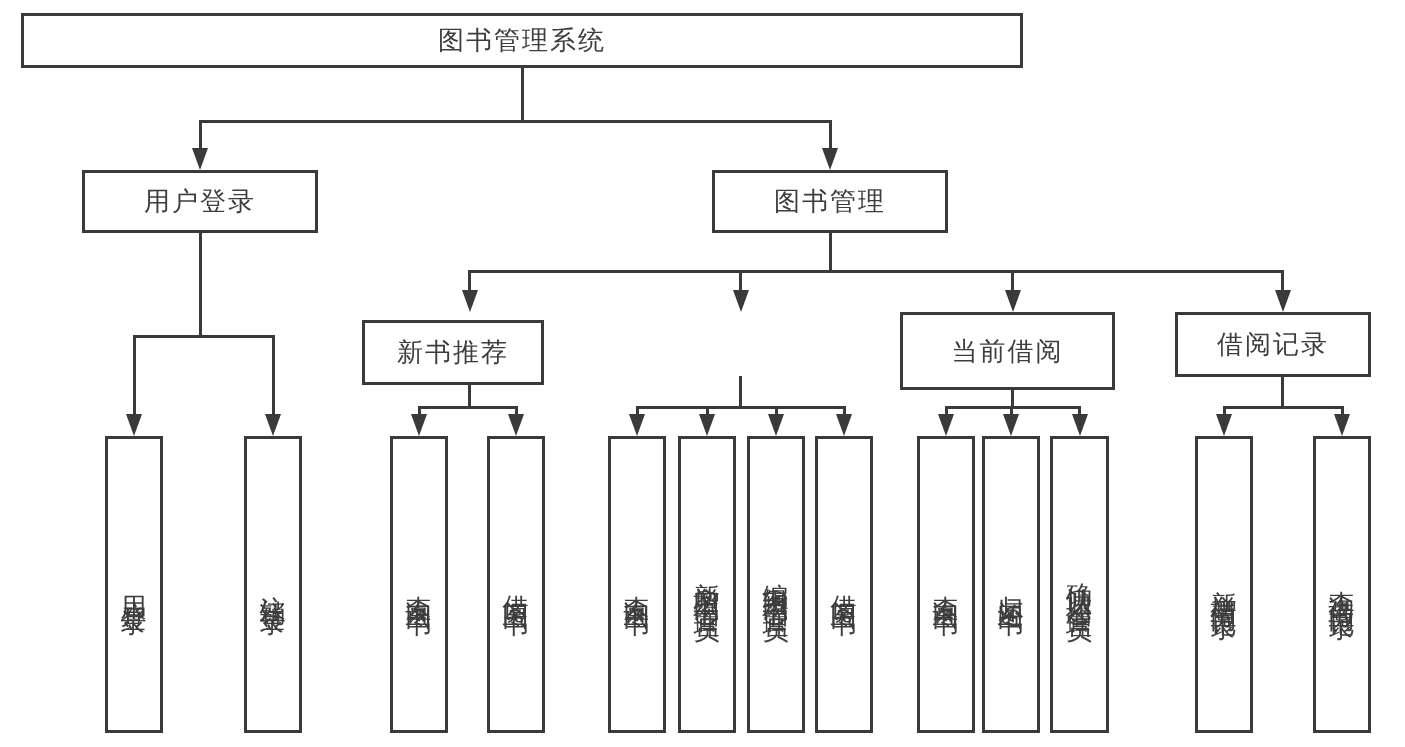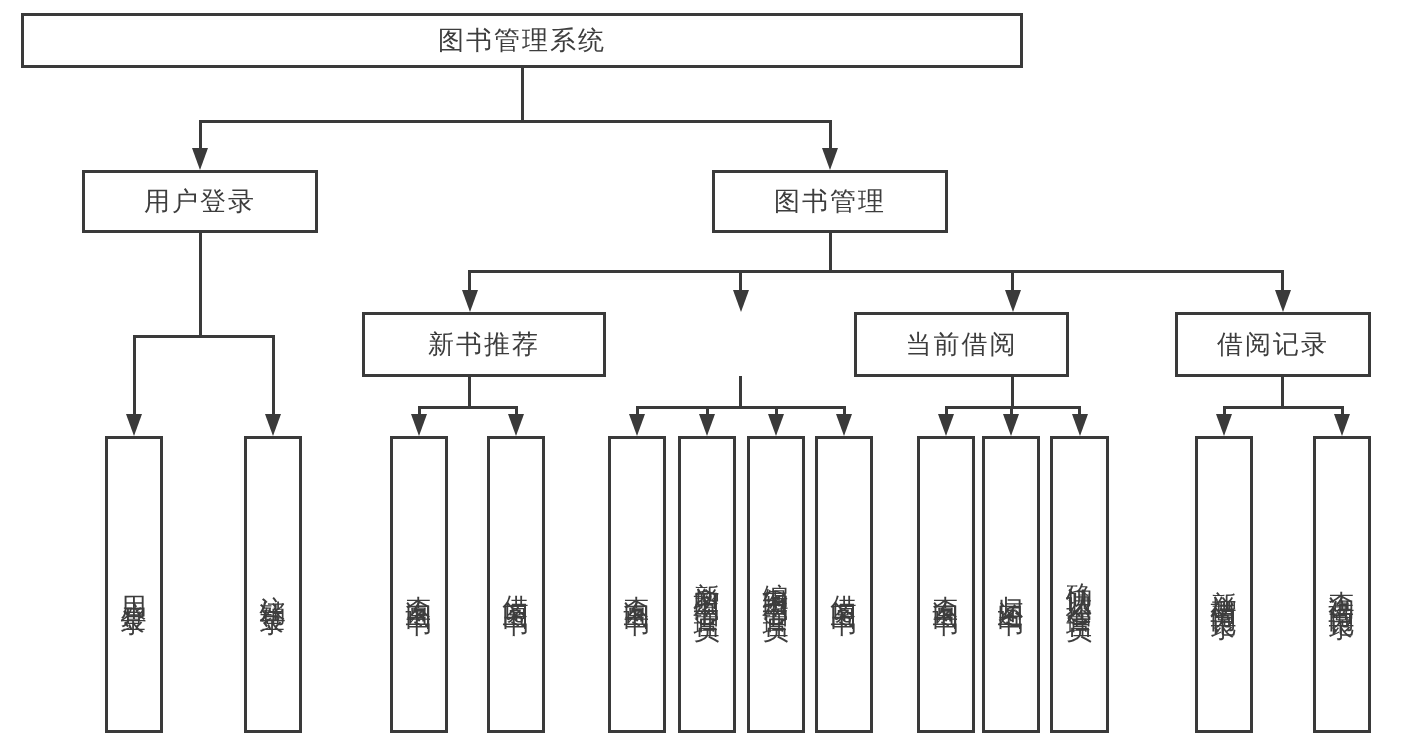--- a/index.html
+++ b/index.html
@@ -34,24 +34,24 @@
 <div id="canvas">
 <div class="node h" style="left: 21px; top: 13px; width: 1002px; height: 55px;">
       <span>图书管理系统</span>
     </div>
     <div class="node h" style="left: 82px; top: 170px; width: 236px; height: 63px;">
       <span>用户登录</span>
     </div>
     <div class="node h" style="left: 712px; top: 170px; width: 236px; height: 63px; font-family: Liberation Serif, serif;">
       <span>图书管理</span>
     </div>
-    <div class="node h" style="left: 362px; top: 312px; width: 244px; height: 65px;">
+    <div class="node h" style="left: 362px; top: 320px; width: 182px; height: 65px;">
       <span>新书推荐</span>
     </div>
-    <div class="node h" style="left: 854px; top: 312px; width: 215px; height: 65px;">
+    <div class="node h" style="left: 900px; top: 312px; width: 215px; height: 78px;">
       <span>当前借阅</span>
     </div>
     <div class="node h" style="left: 1175px; top: 312px; width: 196px; height: 65px;">
       <span>借阅记录</span>
     </div>
     <div class="node v" style="left: 105px; top: 436px; width: 58px; height: 297px;">
       <span>用户登录</span>
     </div>
     <div class="node v" style="left: 244px; top: 436px; width: 58px; height: 297px;">
       <span>注销登录</span>

